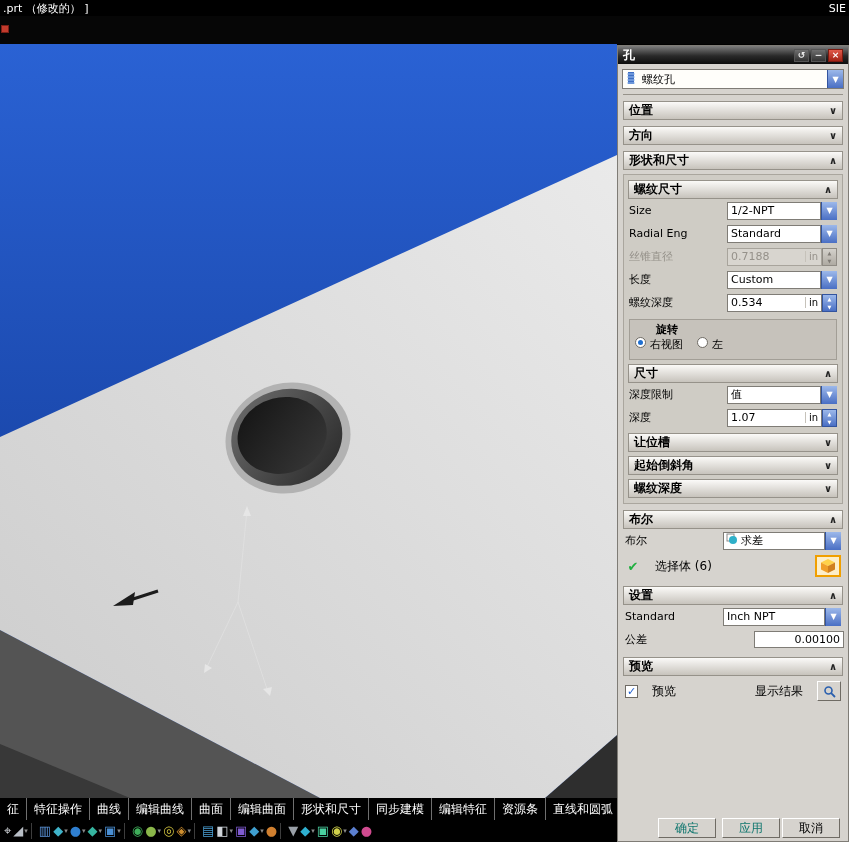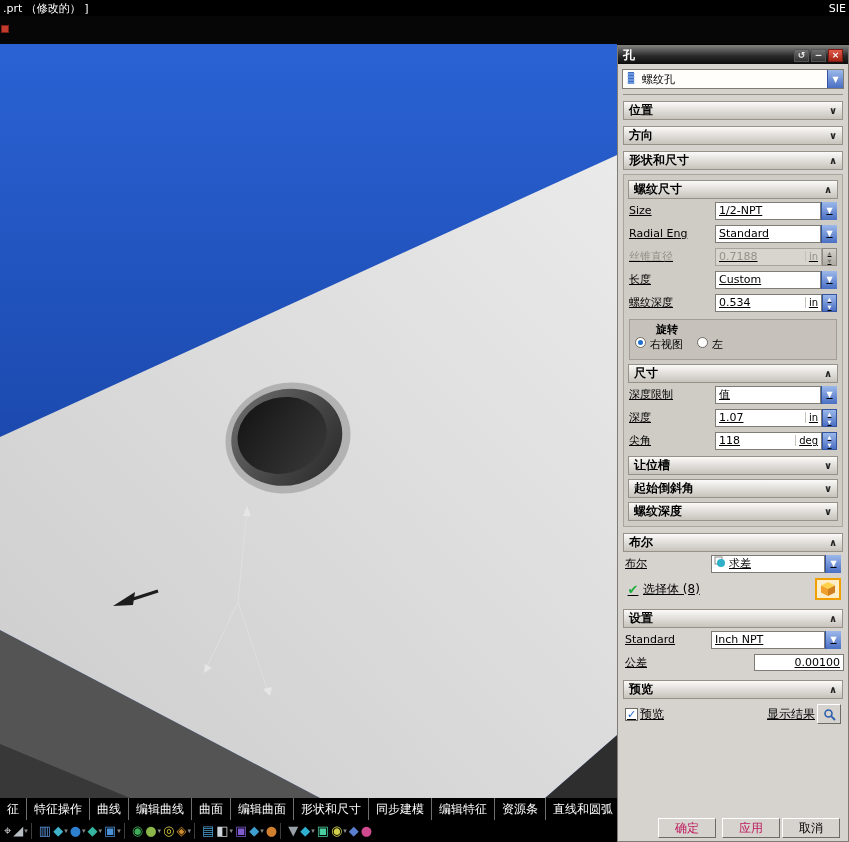--- a/index.html
+++ b/index.html
@@ -39,21 +39,21 @@
   .sepline { height:1px; background:#96928a; margin:5px 1px 0; }
 
   .sec { height:19px; margin:6px 1px 0; background:linear-gradient(#fbfaf8,#c7c3bc);
          border:1px solid #96928a; display:flex; align-items:center;
          justify-content:space-between; padding:0 5px; font-weight:bold; font-size:12px; }
   .sec.sub { margin:4px 2px 0; }
   .chev { font-size:10px; font-weight:bold; color:#222; }
 
   .panel { margin:4px 1px 0; background:#cfccc5; border:1px solid #aaa69e; padding:1px 2px 5px; }
 
-  .row { display:flex; align-items:center; height:23px; padding:0 3px; gap:2px;text-decoration:underline; }
+  .row { display:flex; align-items:center; height:23px; padding:0 3px; gap:14px; }
   .row .lbl { width:84px; font-size:11px; white-space:nowrap; overflow:hidden; }
   .ctrl { flex:1; display:flex; height:18px; }
   .field { flex:1; display:flex; align-items:center; background:#fff; border:1px solid #7f7c76;
            font-size:11px; min-width:0; }
   .field .val { flex:1; padding:12px 3px; overflow:hidden; white-space:nowrap; }
   .field .unit { padding:0 3px; border-left:1px solid #c6c2ba; font-size:10px; }
   .spin { width:15px; display:flex; flex-direction:column; background:linear-gradient(#9cb8ea,#4a6fc4);
           border:1px solid #33549e; color:#fff; }
   .spin span { flex:1; font-size:5px; line-height:8px; text-align:center; }
   .row.disabled .lbl { color:#95918a; }
@@ -76,21 +76,21 @@
   .cubebtn { width:26px; height:22px; border:2px solid #f09f00; background:#fdeec9;
              display:flex; align-items:center; justify-content:center; }
   .sqbtn { width:24px; height:20px; border:1px solid #6f6b64; border-top-color:#fff; border-left-color:#fff;
            background:#d6d3ce; display:flex; align-items:center; justify-content:center; }
 
   .tolfield { width:90px; margin-right:-3px; justify-content:flex-end; }
   .tolfield .val { text-align:right; } 
   .btn3 { position:absolute; bottom:3px; height:20px; width:58px; background:#d6d3ce;
           border:1px solid #6f6b64; border-top-color:#fff; border-left-color:#fff;
           text-align:center; line-height:18px; font-size:12px; }
-  .btn3.dis { color:#be185d; }
+  .btn3.dis { color:#0f766e; }
 
   
   .tabsrow { position:absolute; left:0; top:798px; width:617px; height:22px; background:#000;
              display:flex; align-items:stretch; overflow:hidden; }
   .tab { color:#fff; font-size:12px; padding:0 7px; display:flex; align-items:center;
          border-right:1px solid #6f6f6f; white-space:nowrap; }
   .iconsrow { position:absolute; left:0; top:820px; width:617px; height:22px; background:#000;
               display:flex; align-items:center; padding:0 3px; overflow:hidden; }
   .bicon { font-size:13px; margin:0 1px; line-height:20px; }
   .barrow { color:#8a8a8a; font-size:7px; margin-right:1px; }
@@ -284,33 +284,20 @@
             <span class="val">1.07</span>
             <span class="unit">in</span>
           </div>
           <span class="spin">
               <span>▲</span>
               <span>▼</span>
             </span>
         </div>
       </div>
 
-      <div class="row">
-        <span class="lbl">尖角</span>
-        <div class="ctrl">
-          <div class="field">
-            <span class="val">118</span>
-            <span class="unit">deg</span>
-          </div>
-          <span class="spin">
-              <span>▲</span>
-              <span>▼</span>
-            </span>
-        </div>
-      </div>
 
       <div class="sec sub">
         <span>让位槽</span>
         <span class="chev">∨</span>
       </div>
       <div class="sec sub">
         <span>起始倒斜角</span>
         <span class="chev">∨</span>
       </div>
       <div class="sec sub">
@@ -333,21 +320,21 @@
                 <circle cx="7" cy="7" r="4" fill="#2fb0c9"></circle>
               </svg>
           </span>
           <span class="val">求差</span>
         </div>
         <span class="dd">▼</span>
       </div>
     </div>
     <div class="row" style="height:28px">
       <span class="checkmark">✔</span>
-      <span>选择体 (8)</span>
+      <span>选择体 (6)</span>
       <span class="flexspace"></span>
       <span class="cubebtn">
         <svg width="16" height="16" viewBox="0 0 16 16">
           <polygon points="8,1 15,4.5 8,8 1,4.5" fill="#ffd24a"></polygon>
           <polygon points="1,4.5 8,8 8,15 1,11.5" fill="#f09f2a"></polygon>
           <polygon points="15,4.5 8,8 8,15 15,11.5" fill="#d07f1f"></polygon>
         </svg>
       </span>
     </div>
 

